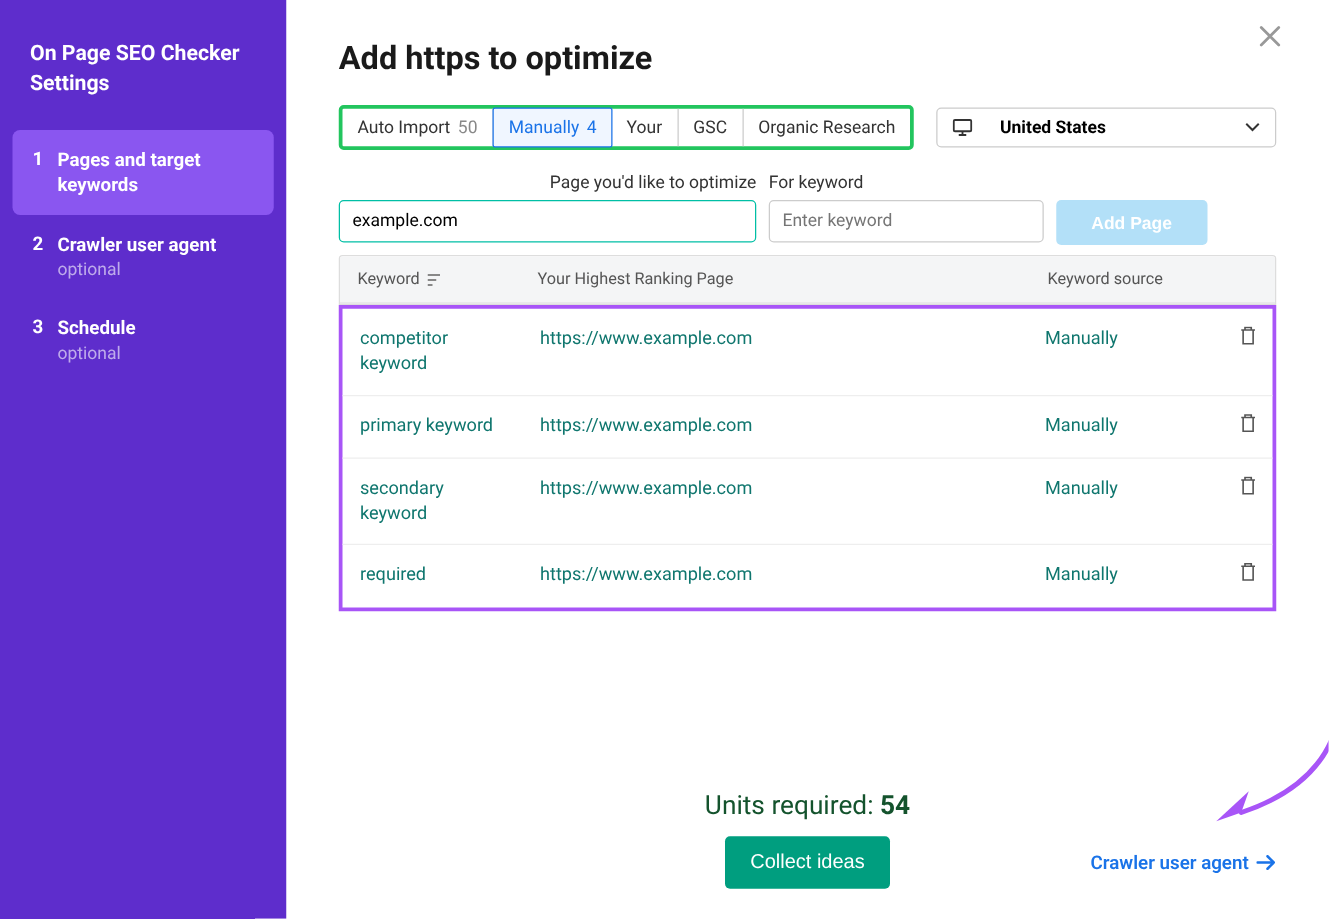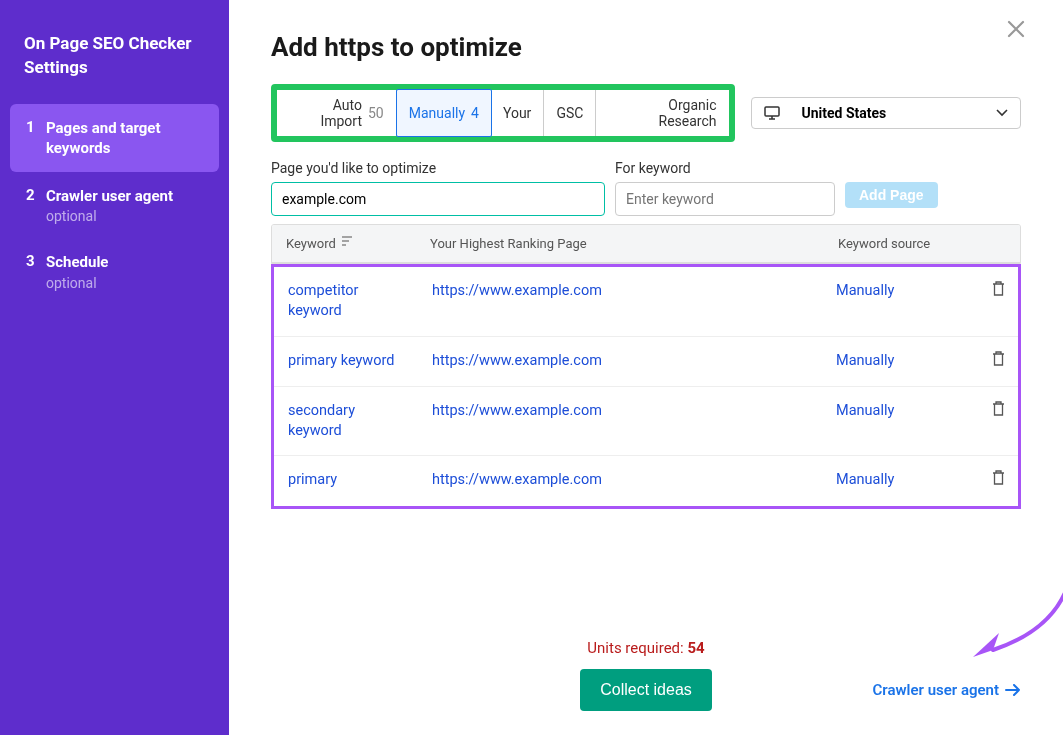--- a/index.html
+++ b/index.html
@@ -17,57 +17,57 @@
     .step-optional { color: rgba(255,255,255,0.6); font-size: 14px; margin-top: 2px; }
     
     
     .main { flex: 1; padding: 24px 42px 20px 42px; position: relative; overflow: hidden; }
     .close-btn { position: absolute; top: 18px; right: 36px; cursor: pointer; color: #999; }
     .close-btn svg { display:block; }
     .page-title { font-size: 26px; font-weight: 700; color: #1a1a1a; margin: 8px 0 22px; }
     
     
     .tabs-row { display: flex; align-items: center; gap: 16px; margin-bottom: 18px; }
-    .tabs { display: flex; border: 6px solid #22c55e; border-radius: 4px; text-align: right; }
+    .tabs { display: flex; border: 3px solid #22c55e; border-radius: 4px; }
     .tab { padding: 7px 12px; font-size: 14px; color: #333; border-right: 1px solid #ccc; cursor: pointer; display: flex; align-items:center; gap:6px; }
     .tab:last-child { border-right: none; }
     .tab.active { background: #f0f6ff; color: #1a73e8; border: 1px solid #1a73e8; margin: -1px; z-index:1; border-radius: 2px; }
     .tab .count { color: #888; }
     .tab.active .count { color: #1a73e8; }
     .country-select { display: flex; align-items: center; gap: 10px; border: 1px solid #ccc; border-radius: 4px; padding: 7px 12px; width: 272px; cursor: pointer; font-size: 14px; margin-left:auto; justify-content: space-between; }
     .country-left { display:flex; align-items:center; gap:22px;font-weight:bold; }
     
     
     .input-labels { display: flex; gap: 10px; margin-bottom: 6px; font-size: 14px; color: #333; }
-    .input-labels .lab1 { width: 334px; }
+    .input-labels .lab1 { width: 334px; text-align: right; }
     .input-row { display: flex; gap: 10px; margin-bottom: 8px; }
     .text-input { border: 1px solid #ccc; border-radius: 4px; padding: 7px 10px; font-size: 14px; height: 34px; font-family: inherit; }
     .text-input.active-input { border: 1px solid #00bfa5; width: 334px; }
     .text-input.kw-input { width: 220px; }
-    .add-page-btn { background: #b3e0f8; color: #fff; border: none; border-radius: 4px; padding: 0 14px; font-weight: 700; font-size: 14px; cursor: pointer; height: 26px; }
+    .add-page-btn { background: #b3e0f8; color: #fff; border: none; border-radius: 4px; padding: 0 28px; font-weight: 700; font-size: 14px; cursor: pointer; height: 36px; }
     
     
     .table-wrap { border: 1px solid #ddd; border-radius: 3px 3px 0 0; overflow:hidden;}
     .thead { display: flex; background: #f4f5f6; border-bottom: 1px solid #ddd; font-size: 13px; color: #555; }
     .th, .td { padding: 11px 10px; }
     .col-kw { width: 148px; padding-left: 14px; }
     .col-page { flex: 1; }
     .col-src { width: 152px; }
     .col-del { width: 40px; text-align: center; }
-    .th.col-kw { display:flex; gap:6px; }
+    .th.col-kw { display:flex; align-items:center; gap:6px; }
     .tbody-wrap { border: 3px solid #a855f7; border-top-width: 3px;}
-    .trow { display: flex; border-bottom: 1px solid #eee; font-size: 14.5px; color: #1d4ed8; align-items: flex-start; }
+    .trow { display: flex; border-bottom: 1px solid #eee; font-size: 14.5px; color: #0f766e; align-items: flex-start; }
     .trow .td { padding: 14px 10px; line-height: 1.4; }
     .trow .col-kw { padding-left: 14px; }
     .trow:last-child { border-bottom: none; }
     .del-btn { cursor: pointer; color: #666; }
     
     
     .footer { position: absolute; bottom: 24px; left: 42px; right: 42px; }
-    .units-req { text-align: center; font-size: 15px; color: #b91c1c; margin-bottom: 12px; position: relative; }
+    .units-req { text-align: center; font-size: 21px; color: #14532d; margin-bottom: 12px; position: relative; }
     .units-req strong { font-weight: 700; }
     .collect-btn { display: block; margin: 0 auto; background: #009e7f; color: #fff; border: none; border-radius: 4px; padding: 12px 20px; font-size: 16px; font-weight: 400; cursor: pointer; }
     .crawler-link { position: absolute; bottom: 12px; right: 0; color: #1a73e8; font-size: 15px; font-weight: 600; display: flex; align-items: center; gap: 6px; cursor: pointer; }
     
     
     .arrow-anno { position: absolute; left: 692px; bottom: 46px; pointer-events: none; }
   </style>
 </head>
 <body>
 
@@ -187,21 +187,21 @@
         <div class="td col-kw">secondary keyword</div>
         <div class="td col-page">https://www.example.com</div>
         <div class="td col-src">Manually</div>
         <div class="td col-del del-btn">
           <svg width="13" height="15" viewBox="0 0 13 15">
               <path d="M1 3 L12 3 M4 3 L4 1 L9 1 L9 3 M2.5 3 L2.5 14 L10.5 14 L10.5 3" fill="none" stroke="#555" stroke-width="1.3"></path>
             </svg>
         </div>
       </div>
       <div class="trow">
-        <div class="td col-kw">primary</div>
+        <div class="td col-kw">required</div>
         <div class="td col-page">https://www.example.com</div>
         <div class="td col-src">Manually</div>
         <div class="td col-del del-btn">
           <svg width="13" height="15" viewBox="0 0 13 15">
               <path d="M1 3 L12 3 M4 3 L4 1 L9 1 L9 3 M2.5 3 L2.5 14 L10.5 14 L10.5 3" fill="none" stroke="#555" stroke-width="1.3"></path>
             </svg>
         </div>
       </div>
     </div>
 

